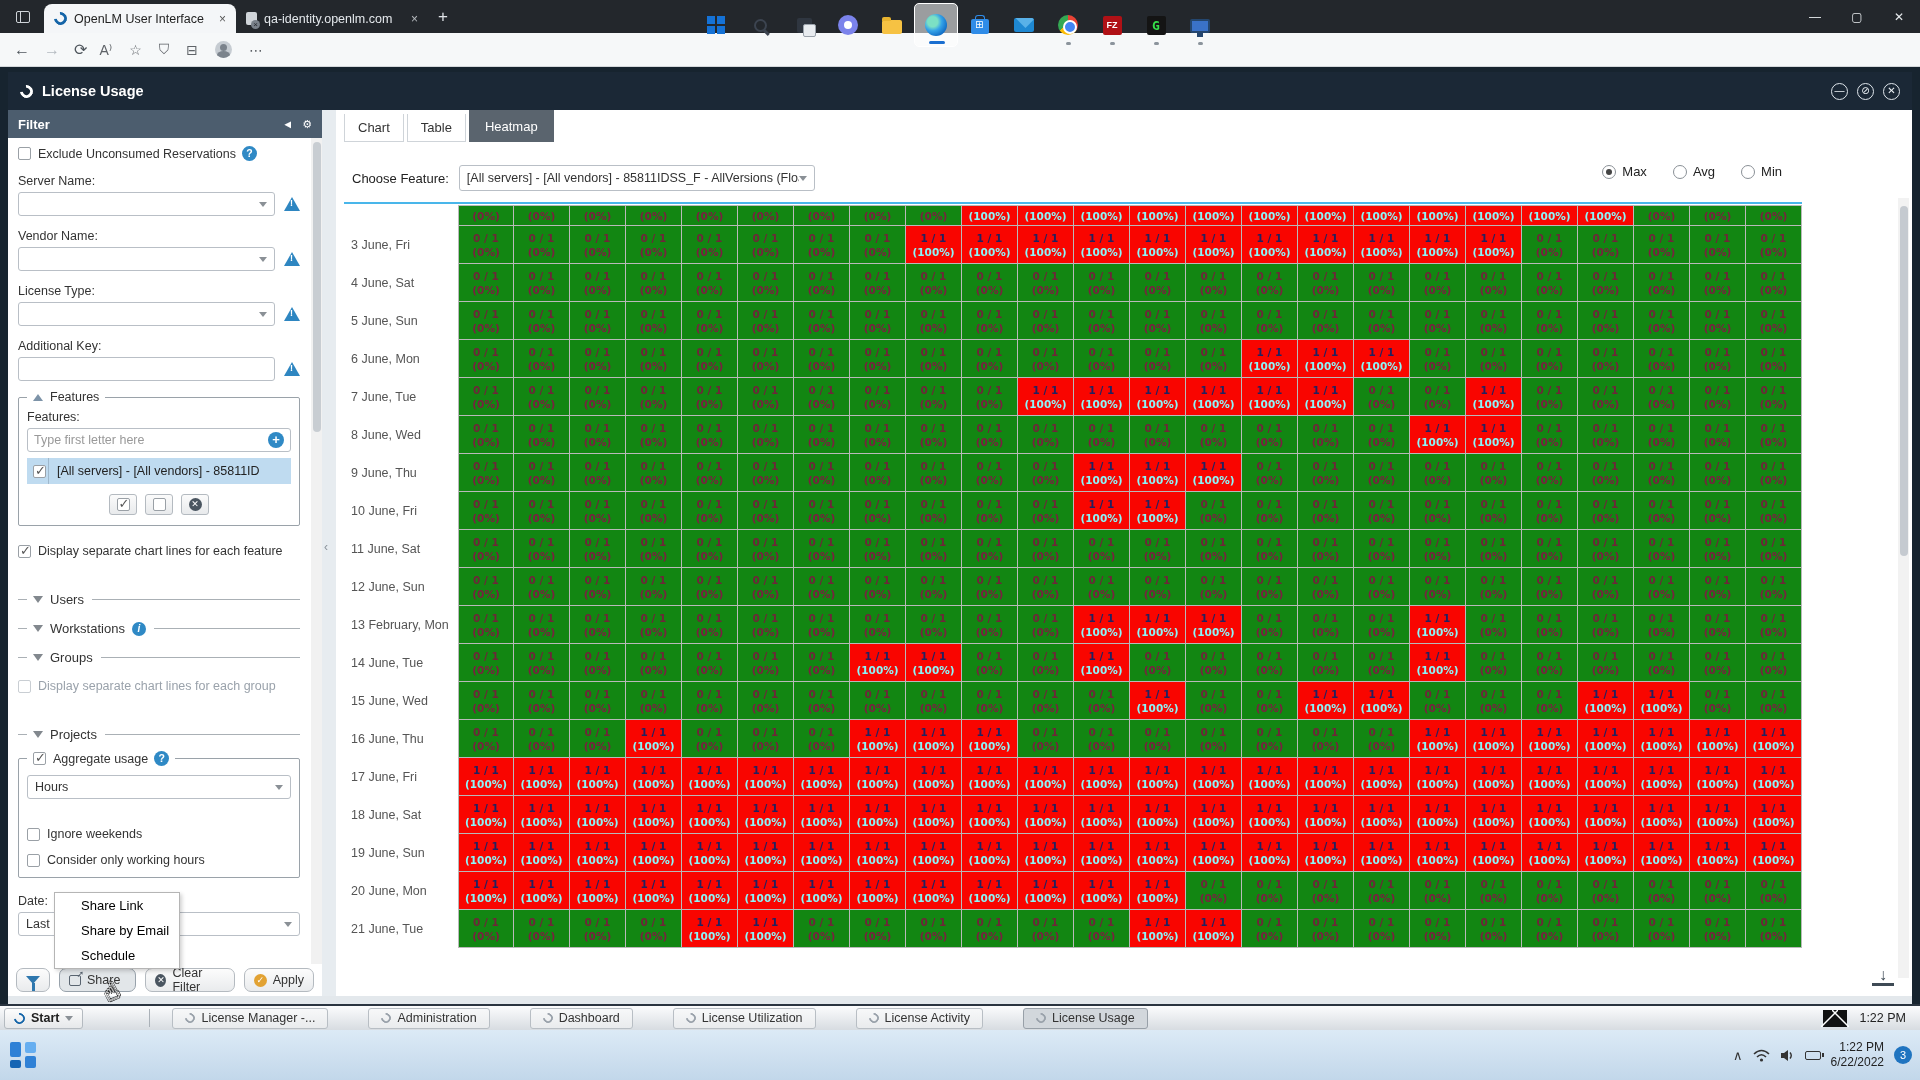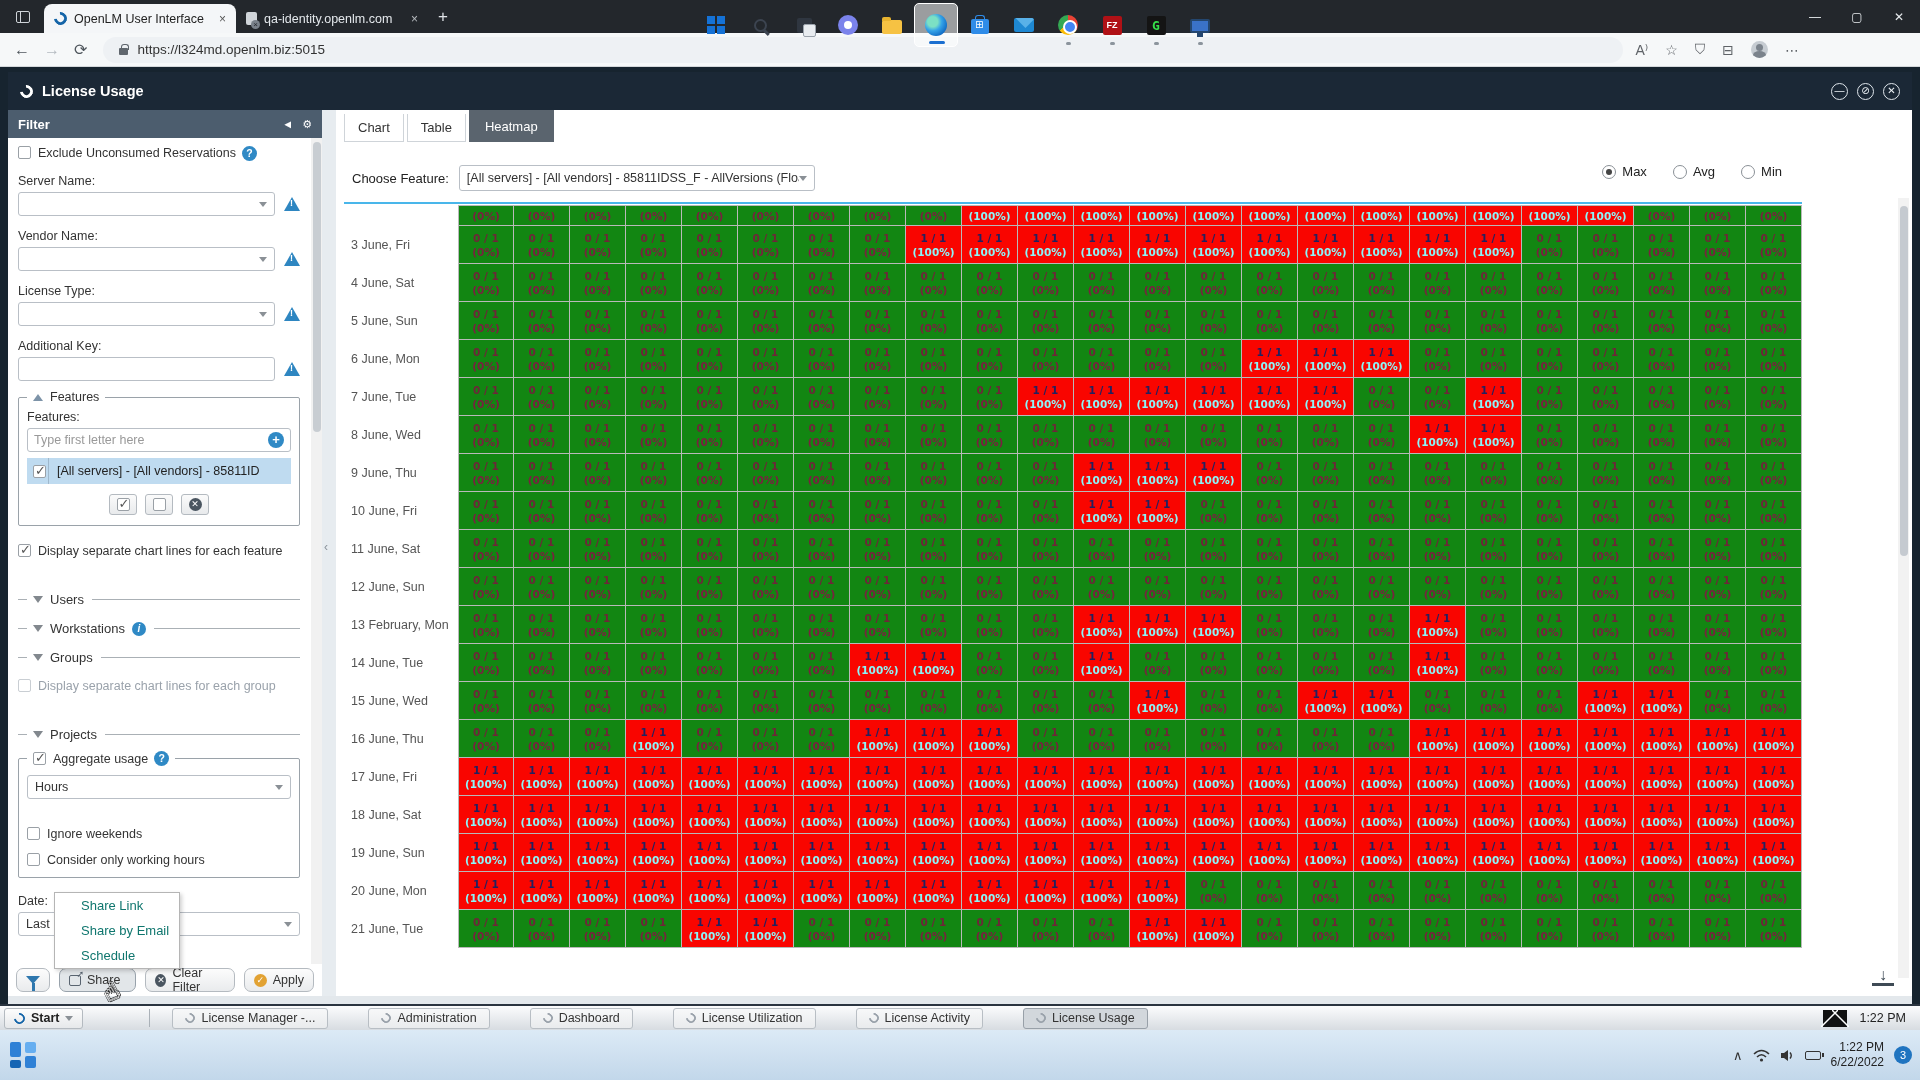--- a/index.html
+++ b/index.html
@@ -37,21 +37,21 @@
   .app-header{position:absolute;left:8px;top:72px;width:1904px;height:38px;background:#1b2836;display:flex;align-items:center;color:#fff}
   .app-header .t{font-size:14.5px;font-weight:bold;margin-left:9px}
   .app-ctrls{margin-left:auto;margin-right:12px;display:flex;gap:9px}
   .app-ctrls span{width:17px;height:17px;border:1.5px solid #dfe6ec;border-radius:50%;color:#eef3f7;font-size:10px;line-height:14px;text-align:center}
   .app-body{position:absolute;left:8px;top:110px;width:1904px;height:935px;background:#e3e8ec}
   
   .fpanel{position:absolute;left:0;top:0;width:314px;height:886px;background:#fff}
   .fbar{height:28px;background:#4c5d6e;color:#fff;display:flex;align-items:center;font-size:13px;font-weight:bold;padding:0 10px}
   .fbar .ic{margin-left:auto;font-weight:normal;font-size:11px;display:flex;gap:9px}
   .fscroll{position:absolute;left:0;top:28px;width:302px;bottom:32px;padding:8px 10px 0 10px;overflow:hidden}
-  .frow{display:flex;align-items:flex-start;font-size:12.5px;color:#333}
+  .frow{display:flex;align-items:center;font-size:12.5px;color:#333}
   .cb{width:13px;height:13px;border:1px solid #9aa0a6;background:#fff;flex:none;margin-right:7px;position:relative;border-radius:2px}
   .cb.checked:after{content:"✓";position:absolute;left:1px;top:-3px;font-size:13px;color:#555}
   .cb.dis{border-color:#c9ced3}
   .help{width:15px;height:15px;border-radius:50%;background:#2f89c5;color:#fff;font-size:10.5px;font-weight:bold;text-align:center;line-height:15px;margin-left:6px;flex:none}
   .lbl{font-size:12.5px;color:#333;margin:13px 0 4px}
   .fieldrow{display:flex;align-items:center}
   .combo{height:24px;background:#fff;border:1px solid #b9bfc6;border-radius:3px;flex:1;display:flex;align-items:center;padding:0 7px;font-size:12.5px;color:#333;position:relative}
   .combo .chev{margin-left:auto;width:0;height:0;border-left:4.5px solid transparent;border-right:4.5px solid transparent;border-top:5px solid #8a9096}
   .warn{width:0;height:0;border-left:8px solid transparent;border-right:8px solid transparent;border-bottom:14px solid #2e86c1;position:relative;margin-left:9px;flex:none}
   .warn:after{content:"!";position:absolute;left:-2px;top:1px;color:#fff;font-size:9px;font-weight:bold}
@@ -74,21 +74,21 @@
   .dis-txt{color:#9aa2ab}
   .ffooter{position:absolute;left:0;bottom:0;width:314px;height:32px;display:flex;align-items:center;gap:9px;padding:0 8px;background:#fff}
   .fbtn{height:24px;background:linear-gradient(#fcfcfc,#e9ebed);border:1px solid #b4bac0;border-radius:7px;display:flex;align-items:center;padding:0 9px;font-size:12.5px;color:#333;gap:6px}
   .fbtn.pressed{background:#e2e6e9;border-color:#98a2ab}
   .funnel{width:0;height:0;border-left:7px solid transparent;border-right:7px solid transparent;border-top:8px solid #2e77ae;position:relative}
   .funnel:after{content:"";position:absolute;left:-1.5px;top:-1px;width:3px;height:8px;background:#2e77ae}
   .share-ic{width:12px;height:11px;border:1.5px solid #596470;border-radius:2px;position:relative}
   .share-ic:after{content:"➚";position:absolute;right:-4px;top:-7px;font-size:9px;color:#596470}
   .chk-or{width:13px;height:13px;border-radius:50%;background:#e2a233;color:#fff;font-size:9px;line-height:13px;text-align:center;font-weight:bold}
   .popup{position:absolute;left:46px;top:782px;width:126px;background:#fff;border:1px solid #b5b5b5;box-shadow:2px 2px 4px rgba(0,0,0,.18);z-index:30}
-  .popup div{height:25px;line-height:25px;padding-left:26px;font-size:13px;color:#0f766e}
+  .popup div{height:25px;line-height:25px;padding-left:26px;font-size:13px;color:#000000}
   .handle{position:absolute;left:314px;top:0;width:14px;height:886px;background:#e7ecf0}
   .handle span{position:absolute;top:430px;left:2px;color:#8a929a;font-size:12px}
   .pscroll{position:absolute;left:303px;top:28px;width:11px;bottom:32px;background:#f1f1f1}
   .pscroll i{position:absolute;left:1.5px;top:4px;width:8px;height:290px;background:#c8cdd2;border-radius:4px}
   
   .main{position:absolute;left:328px;top:0;width:1576px;height:886px;background:#fff}
   .mtabs{position:absolute;left:8px;top:0;display:flex;align-items:flex-end}
   .mtab{height:28px;padding:0 13px;border:1px solid #cfd4d9;border-top:none;background:#fff;font-size:13px;color:#333;display:flex;align-items:center;margin-right:3px}
   .mtab.active{background:#5a646e;color:#fff;height:32px;border:none;padding:0 16px}
   .toolbar{position:absolute;left:0;top:48px;width:100%;height:40px;display:flex;align-items:center}
@@ -192,24 +192,20 @@
   <div class="win-ctrls">
     <span>—</span>
     <span>▢</span>
     <span>✕</span>
   </div>
 </div>
 <div class="urlbar">
   <span class="nav-ico">←</span>
   <span class="nav-ico disabled">→</span>
   <span class="nav-ico">⟳</span>
-  <div class="omnibox">
-    <span class="lock"></span>
-    <span>https://l324md.openlm.biz:5015</span>
-  </div>
   <div class="url-icons">
     <span>A⁾</span>
     <span>☆</span>
     <span>⛉</span>
     <span>⊟</span>
     <span class="avatar"></span>
     <span>⋯</span>
   </div>
 </div>
 

